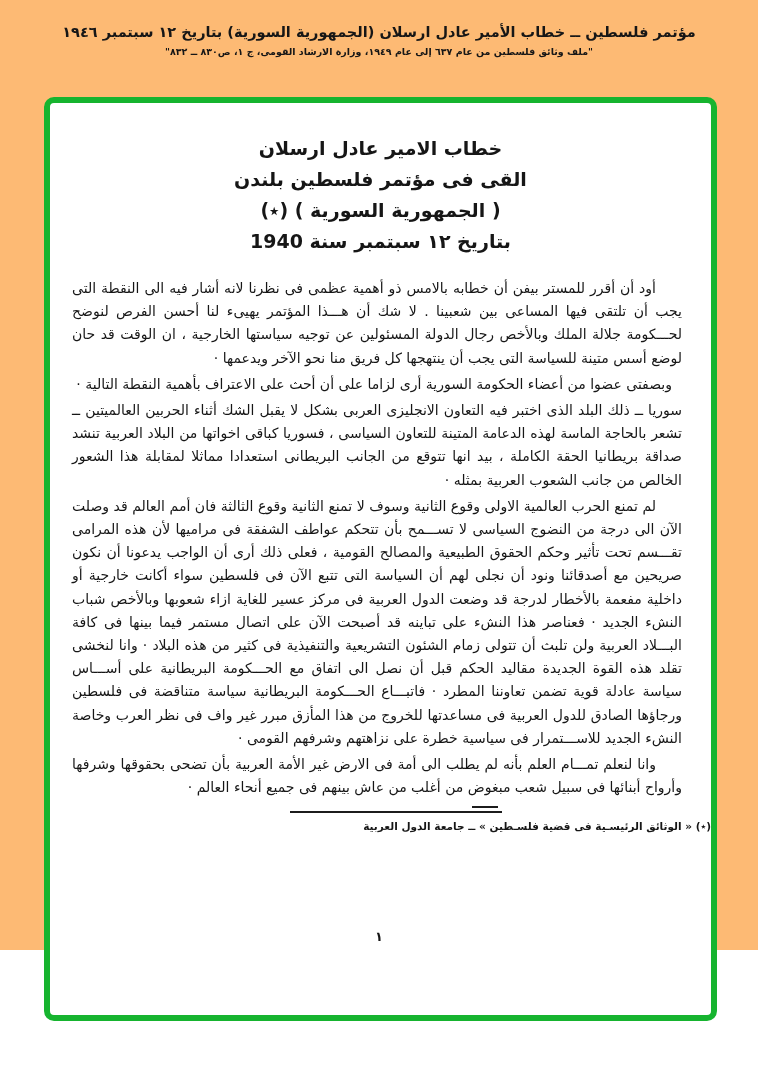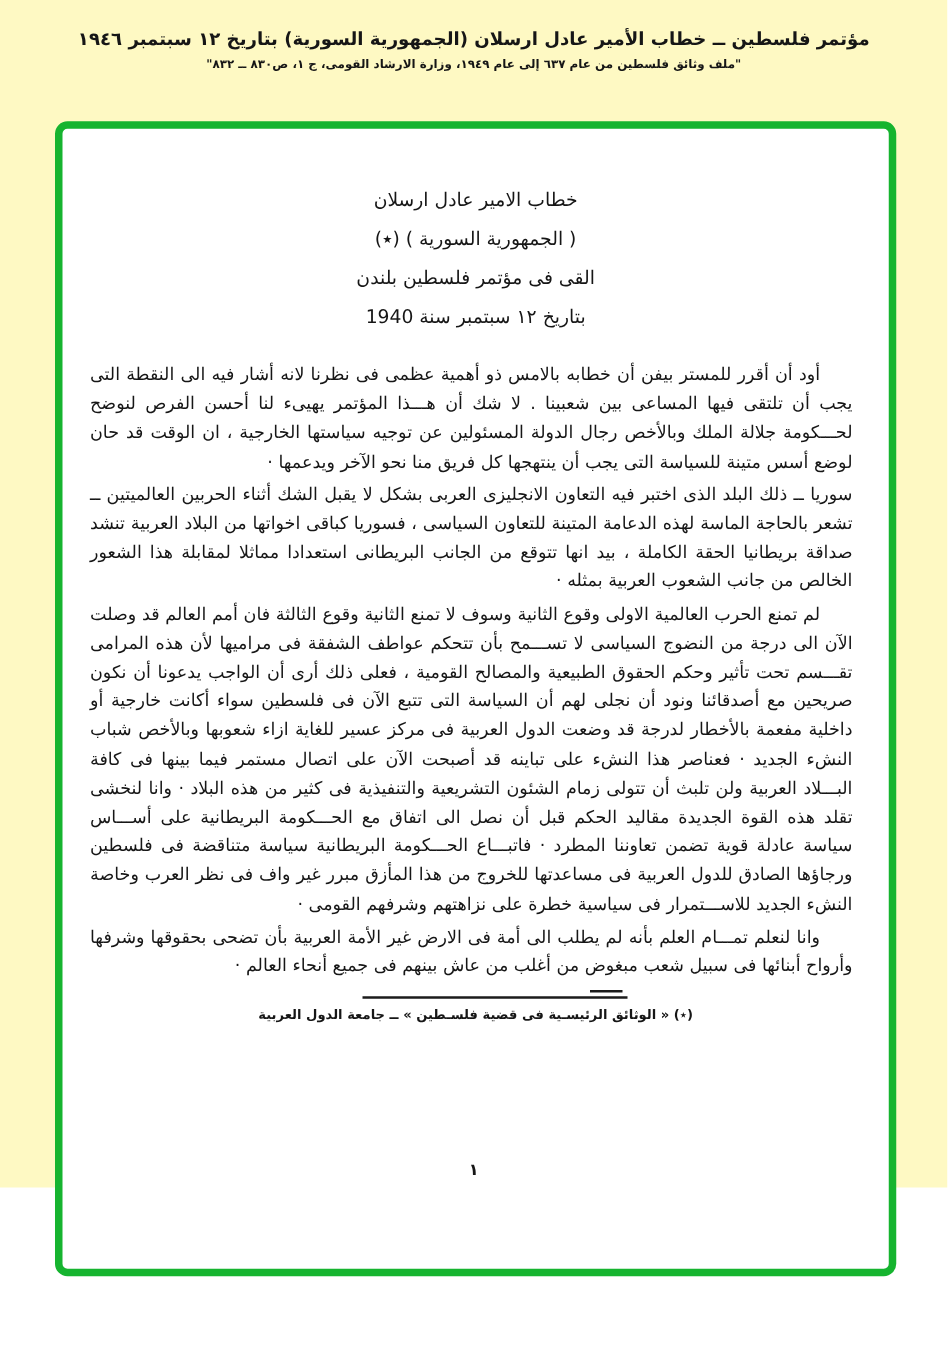--- a/index.html
+++ b/index.html
@@ -10,21 +10,21 @@
     background: #ffffff;
     font-family: "DejaVu Sans", sans-serif;
     color: #161616;
     position: relative;
     overflow: hidden;
   }
   .page {
     position: relative;
     width: 758px;
     height: 950px;
-    background: #fef9c3;
+    background: #fdba74;
   }
   .header-title {
     text-align: center;
     padding-top: 24px;
     font-size: 14.5px;
     font-weight: bold;
     letter-spacing: 0;
     white-space: nowrap;
   }
   .header-source {
@@ -39,24 +39,24 @@
     left: 44px;
     top: 97px;
     width: 673px;
     height: 924px;
     border: 6px solid #16B42F;
     border-radius: 10px;
     background: #ffffff;
     overflow: hidden;
   }
   .doc-heading {
-    margin-top: 42px;
+    margin-top: 30px;
     text-align: center;
-    font-weight: normal;
-    font-size: 15px;
+    font-weight: bold;
+    font-size: 19px;
     line-height: 31px;
   }
   .doc-heading .hline { display: block; }
   .doc-body {
     margin: 20px 14px 0 22px;
     font-size: 14px;
     line-height: 23.2px;
     text-align: justify;
     font-weight: 500;
   }
@@ -74,21 +74,20 @@
   .footnote-rule::before {
     content: "";
     position: absolute;
     top: -5px;
     right: 4px;
     width: 26px;
     height: 2px;
     background: #1c1c1c;
   }
   .footnote {
-    text-align: center;
     font-size: 10.5px;
     font-weight: bold;
   }
   .page-number {
     position: absolute;
     bottom: 6px;
     left: 0;
     right: 0;
     text-align: center;
     font-size: 13px;
@@ -101,27 +100,28 @@
 <div class="page">
 
   <div class="header-title">مؤتمر فلسطين ــ خطاب الأمير عادل ارسلان (الجمهورية السورية) بتاريخ ١٢ سبتمبر ١٩٤٦</div>
 
   <div class="header-source">"ملف وثائق فلسطين من عام ٦٣٧ إلى عام ١٩٤٩، وزارة الارشاد القومى، ج ١، ص٨٣٠ ــ ٨٣٢"</div>
 
   <div class="frame">
 
     <div class="doc-heading">
       <span class="hline">خطاب الامير عادل ارسلان</span>
+      <span class="hline">القى فى مؤتمر فلسطين بلندن</span>
       <span class="hline">( الجمهورية السورية ) (٭)</span>
-      <span class="hline">القى فى مؤتمر فلسطين بلندن</span>
       <span class="hline">بتاريخ ١٢ سبتمبر سنة 1940</span>
     </div>
 
     <div class="doc-body">
       <p class="indent">أود أن أقرر للمستر بيفن أن خطابه بالامس ذو أهمية عظمى فى نظرنا لانه أشار فيه الى النقطة التى يجب أن تلتقى فيها المساعى بين شعبينا . لا شك أن هـــذا المؤتمر يهيىء لنا أحسن الفرص لنوضح لحـــكومة جلالة الملك وبالأخص رجال الدولة المسئولين عن توجيه سياستها الخارجية ، ان الوقت قد حان لوضع أسس متينة للسياسة التى يجب أن ينتهجها كل فريق منا نحو الآخر ويدعمها ·</p>
+      <p class="small-indent">وبصفتى عضوا من أعضاء الحكومة السورية أرى لزاما على أن أحث على الاعتراف بأهمية النقطة التالية ·</p>
       <p>سوريا ــ ذلك البلد الذى اختبر فيه التعاون الانجليزى العربى بشكل لا يقبل الشك أثناء الحربين العالميتين ــ تشعر بالحاجة الماسة لهذه الدعامة المتينة للتعاون السياسى ، فسوريا كباقى اخواتها من البلاد العربية تنشد صداقة بريطانيا الحقة الكاملة ، بيد انها تتوقع من الجانب البريطانى استعدادا مماثلا لمقابلة هذا الشعور الخالص من جانب الشعوب العربية بمثله ·</p>
       <p class="indent">لم تمنع الحرب العالمية الاولى وقوع الثانية وسوف لا تمنع الثانية وقوع الثالثة فان أمم العالم قد وصلت الآن الى درجة من النضوج السياسى لا تســـمح بأن تتحكم عواطف الشفقة فى مراميها لأن هذه المرامى تقـــسم تحت تأثير وحكم الحقوق الطبيعية والمصالح القومية ، فعلى ذلك أرى أن الواجب يدعونا أن نكون صريحين مع أصدقائنا ونود أن نجلى لهم أن السياسة التى تتبع الآن فى فلسطين سواء أكانت خارجية أو داخلية مفعمة بالأخطار لدرجة قد وضعت الدول العربية فى مركز عسير للغاية ازاء شعوبها وبالأخص شباب النشء الجديد · فعناصر هذا النشء على تباينه قد أصبحت الآن على اتصال مستمر فيما بينها فى كافة البـــلاد العربية ولن تلبث أن تتولى زمام الشئون التشريعية والتنفيذية فى كثير من هذه البلاد · وانا لنخشى تقلد هذه القوة الجديدة مقاليد الحكم قبل أن نصل الى اتفاق مع الحـــكومة البريطانية على أســـاس سياسة عادلة قوية تضمن تعاوننا المطرد · فاتبـــاع الحـــكومة البريطانية سياسة متناقضة فى فلسطين ورجاؤها الصادق للدول العربية فى مساعدتها للخروج من هذا المأزق مبرر غير واف فى نظر العرب وخاصة النشء الجديد للاســـتمرار فى سياسية خطرة على نزاهتهم وشرفهم القومى ·</p>
       <p class="indent">وانا لنعلم تمـــام العلم بأنه لم يطلب الى أمة فى الارض غير الأمة العربية بأن تضحى بحقوقها وشرفها وأرواح أبنائها فى سبيل شعب مبغوض من أغلب من عاش بينهم فى جميع أنحاء العالم ·</p>
     </div>
 
     <div class="footnote-rule"></div>
 
     <div class="footnote">(٭) « الوثائق الرئيسـية فى قضية فلسـطين » ــ جامعة الدول العربية</div>
 
   </div>

